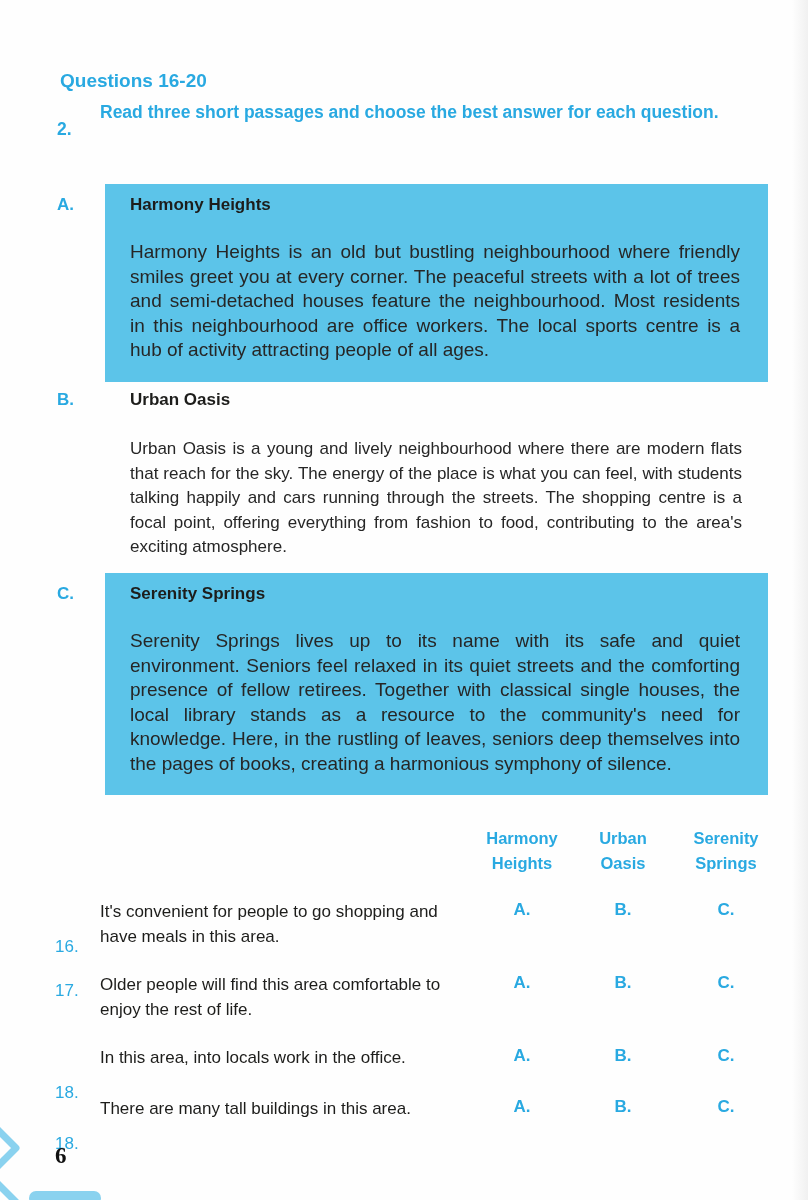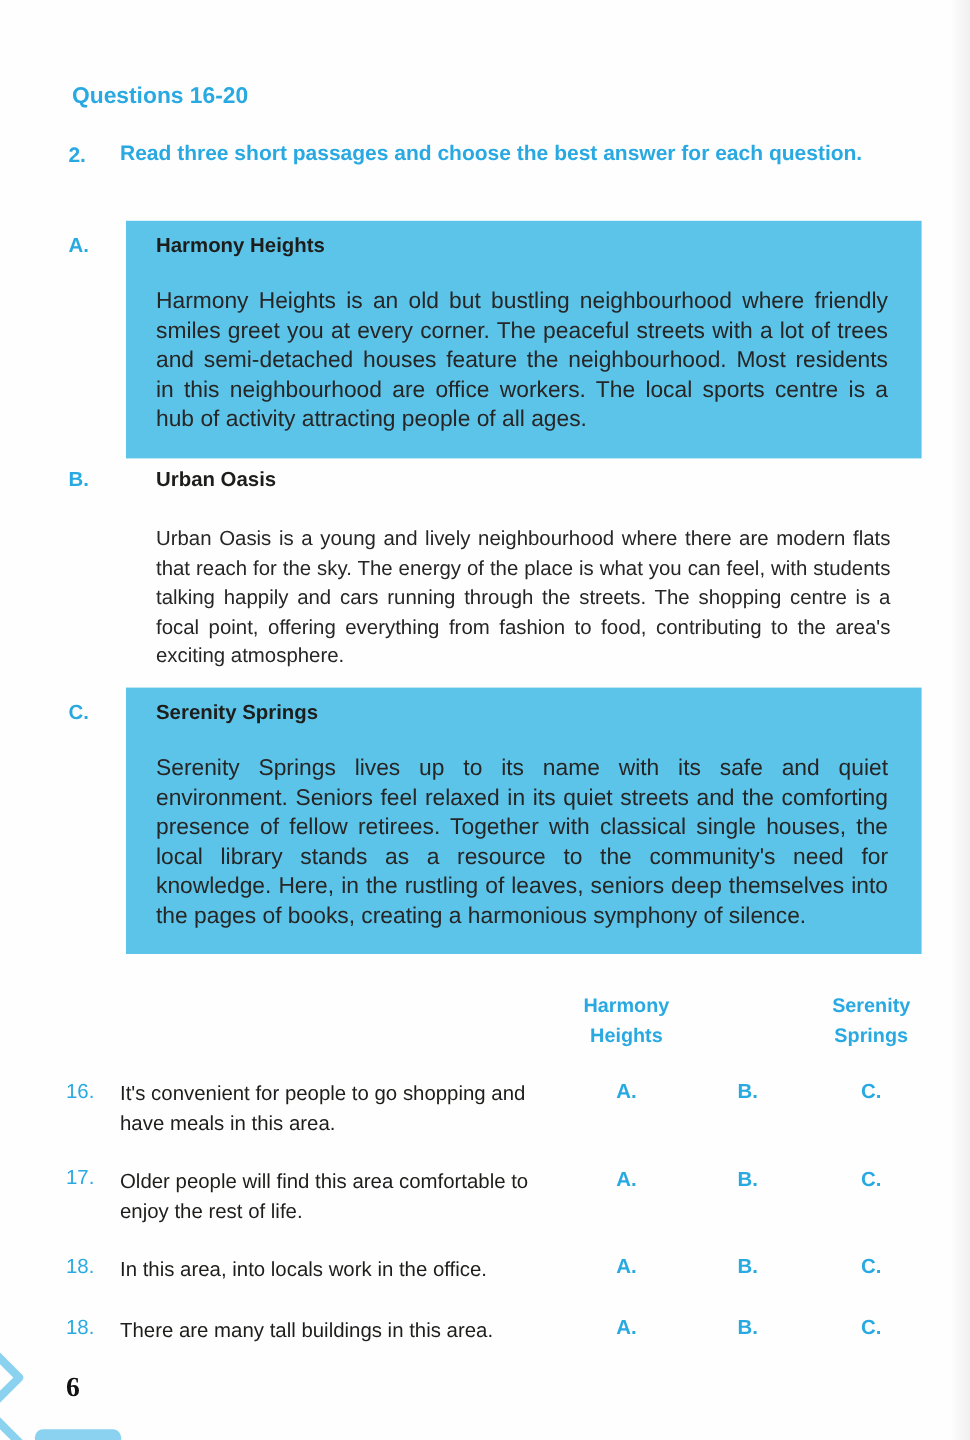--- a/index.html
+++ b/index.html
@@ -29,21 +29,21 @@
   }
   .instr-num {
     position: absolute;
     left: 57px; top: 119px;
     font-size: 17.5px;
     font-weight: bold;
     color: #29a9e1;
   }
   .instr-text {
     position: absolute;
-    left: 100px; top: 117px;
+    left: 100px; top: 102px;
     width: 670px;
     font-size: 17.5px;
     font-weight: bold;
     color: #29a9e1;
   }
   .sec-label {
     position: absolute;
     left: 57px;
     font-size: 17px;
     font-weight: bold;
@@ -94,20 +94,21 @@
     line-height: 25px;
     color: #29a9e1;
     white-space: pre-line;
   }
   .q-num {
     position: absolute;
     left: 55px;
     width: 38px;
     font-size: 17px;
     color: #29a9e1;
+    margin-top: 37px;
   }
   .q-text {
     position: absolute;
     left: 100px;
     width: 368px;
     font-size: 17px;
     line-height: 24.5px;
     color: #1d1d1b;
   }
   .q-opt {
@@ -163,30 +164,32 @@
   <p class="plain-text" style="top:437px">Urban Oasis is a young and lively neighbourhood where there are modern flats that reach for the sky. The energy of the place is what you can feel, with students talking happily and cars running through the streets. The shopping centre is a focal point, offering everything from fashion to food, contributing to the area's exciting atmosphere.</p>
 
   <span class="sec-label" style="top:584px">C.</span>
   <div class="passage-box" style="top:573px; height:222px">
     <div class="passage-title">Serenity Springs</div>
     <p class="passage-text">Serenity Springs lives up to its name with its safe and quiet environment. Seniors feel relaxed in its quiet streets and the comforting presence of fellow retirees. Together with classical single houses, the local library stands as a resource to the community's need for knowledge. Here, in the rustling of leaves, seniors deep themselves into the pages of books, creating a harmonious symphony of silence.</p>
   </div>
 
   <div class="col-head col-a">Harmony
 Heights</div>
+  <div class="col-head col-b">Urban
+Oasis</div>
   <div class="col-head col-c">Serenity
 Springs</div>
 
   <span class="q-num" style="top:900px">16.</span>
   <span class="q-text" style="top:900px">It's convenient for people to go shopping and have meals in this area.</span>
   <span class="q-opt col-a" style="top:900px">A.</span>
   <span class="q-opt col-b" style="top:900px">B.</span>
   <span class="q-opt col-c" style="top:900px">C.</span>
 
-  <span class="q-num" style="top:972px">17.</span>
+  <span class="q-num" style="top:944px">17.</span>
   <span class="q-text" style="top:973px">Older people will find this area comfortable to enjoy the rest of life.</span>
   <span class="q-opt col-a" style="top:973px">A.</span>
   <span class="q-opt col-b" style="top:973px">B.</span>
   <span class="q-opt col-c" style="top:973px">C.</span>
 
   <span class="q-num" style="top:1046px">18.</span>
   <span class="q-text" style="top:1046px">In this area, into locals work in the office.</span>
   <span class="q-opt col-a" style="top:1046px">A.</span>
   <span class="q-opt col-b" style="top:1046px">B.</span>
   <span class="q-opt col-c" style="top:1046px">C.</span>

